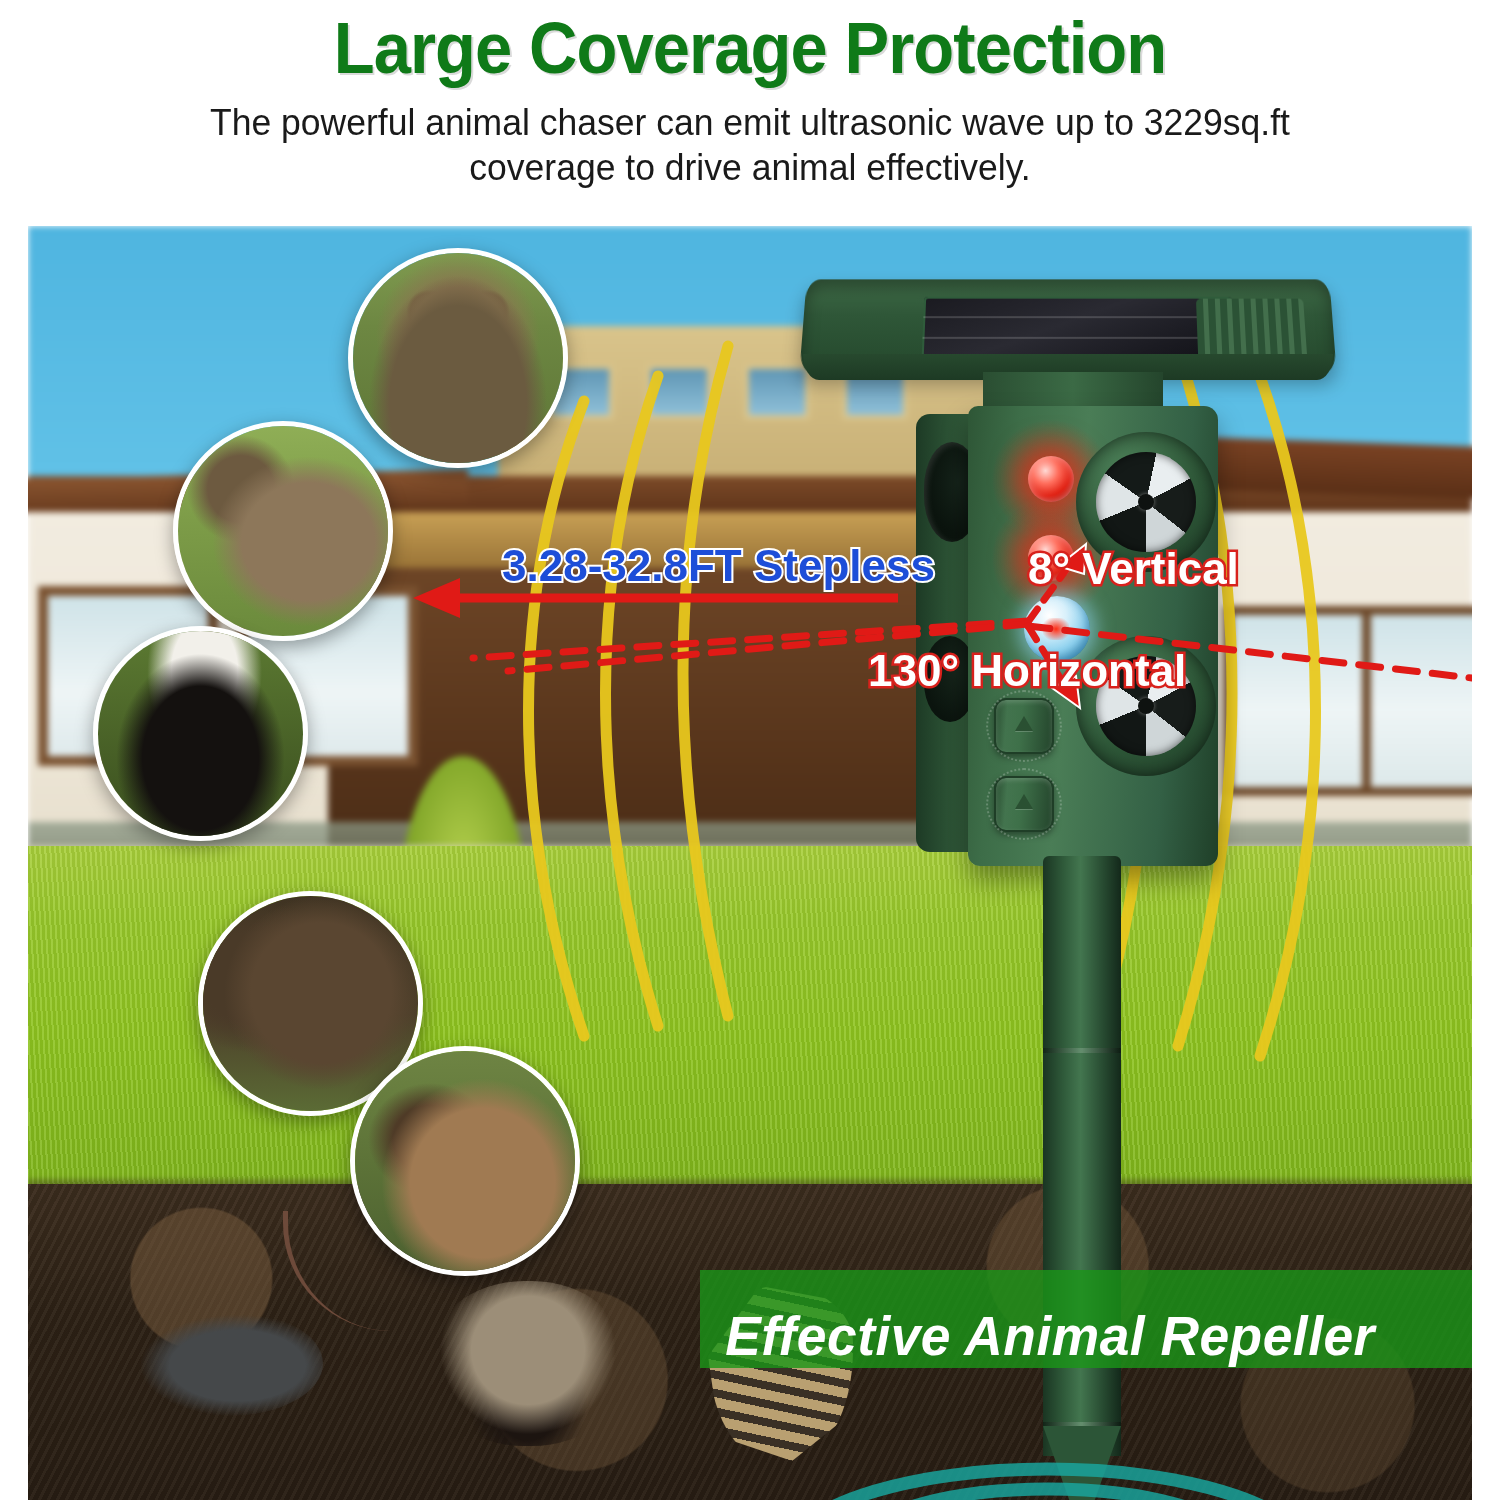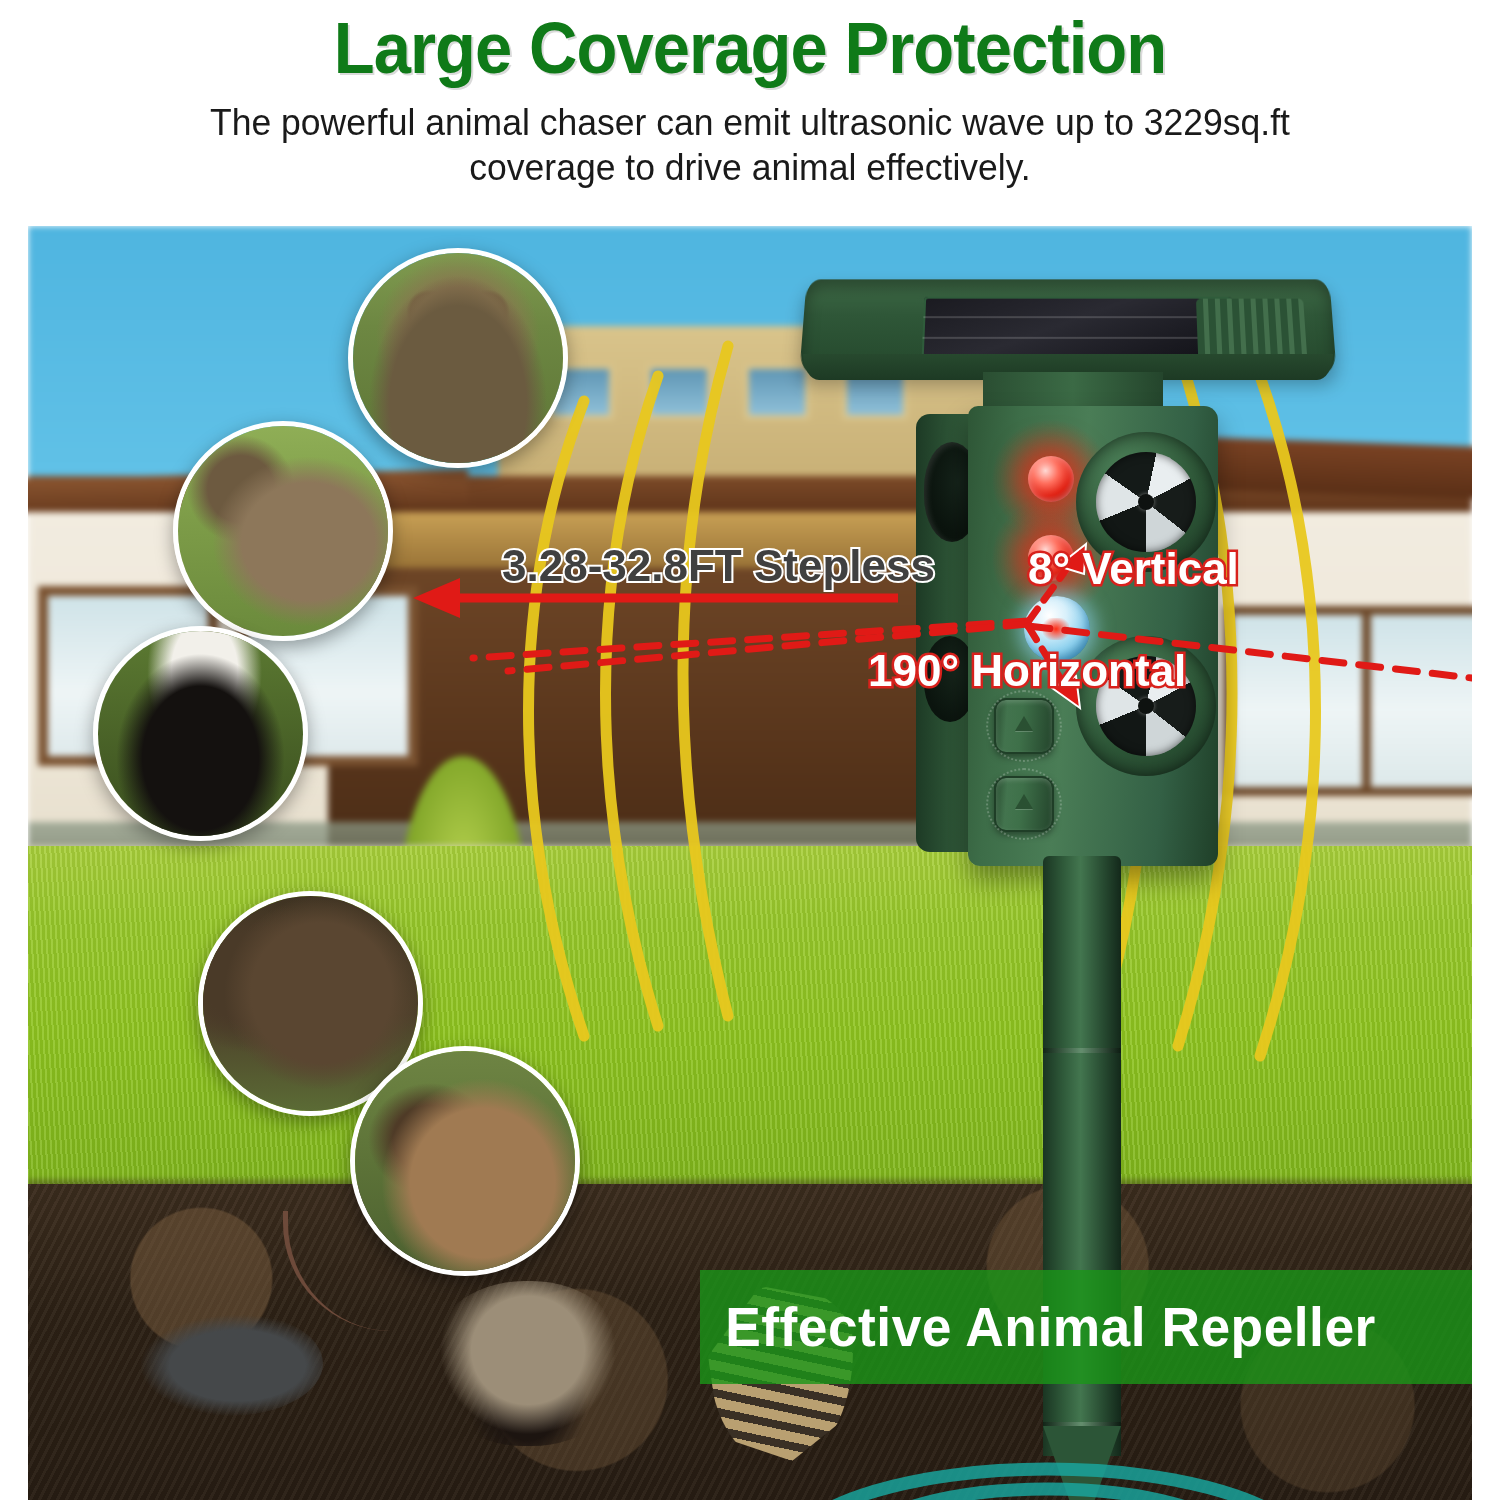--- a/index.html
+++ b/index.html
@@ -172,32 +172,32 @@
   .ripples { position:absolute; left:0; top:1215px; width:1444px; height:270px; pointer-events:none; }
 
   
   .bub { position:absolute; border-radius:50%; border:5px solid #fff;
     box-shadow:0 6px 18px rgba(0,0,0,.35); overflow:hidden; }
   .bub-img { position:absolute; inset:0; }
 
   
   .ann { position:absolute; pointer-events:none; }
   .lbl-red {
-    position:absolute; font-weight:bold; color:#404040; white-space:nowrap;
+    position:absolute; font-weight:bold; color:#1d4ed8; white-space:nowrap;
     -webkit-text-stroke:4px #ffffff; paint-order:stroke fill;
     text-shadow:0 0 2px #fff;
   }
   .lbl-white {
     position:absolute; font-weight:bold; color:#ffffff; white-space:nowrap;
     -webkit-text-stroke:5px #d8211c; paint-order:stroke fill;
   }
 
   
-  .banner { position:absolute; left:672px; top:1044px; width:775px; height:114px;
-    background:rgba(26,150,24,0.80); display:flex; align-items:center; }
+  .banner { position:absolute; left:672px; top:1044px; width:775px; height:98px;
+    background:rgba(26,150,24,0.80); display:flex; align-items:flex-end;font-style:italic; }
   .banner span { color:#fff; font-size:55px; font-weight:bold; letter-spacing:.5px;
     padding-left:26px; transform:scaleX(0.97); transform-origin:left center; }
 </style>
 </head>
 <body>
 
 <div class="header">
   <div class="title">Large Coverage Protection</div>
   <div class="subtitle">
     <div>The powerful animal chaser can emit ultrasonic wave up to 3229sq.ft</div>
@@ -360,19 +360,19 @@
     <polygon points="1058,318 1030,340 1056,348" fill="#e01a16" stroke="#fff" stroke-width="2"></polygon>
     <line x1="1000" y1="400" x2="1042" y2="468" stroke="#e01a16" stroke-width="7" stroke-dasharray="16 11" stroke-linecap="round"></line>
     <polygon points="1052,482 1024,462 1048,450" fill="#e01a16" stroke="#fff" stroke-width="2"></polygon>
   </svg>
 
   <div class="lbl-red" style="left:474px; top:315px; font-size:44px;">
     <span>3.28-32.8FT</span><span style="font-weight:bold;"> Stepless</span>
   </div>
 
   <div class="lbl-white" style="left:1000px; top:318px; font-size:44px;">8° Vertical</div>
-  <div class="lbl-white" style="left:840px; top:420px; font-size:44px;">190° Horizontal</div>
+  <div class="lbl-white" style="left:840px; top:420px; font-size:44px;">130° Horizontal</div>
 
   <div class="banner">
     <span>Effective Animal Repeller</span>
   </div>
 
 </div>
 
 </body></html>

